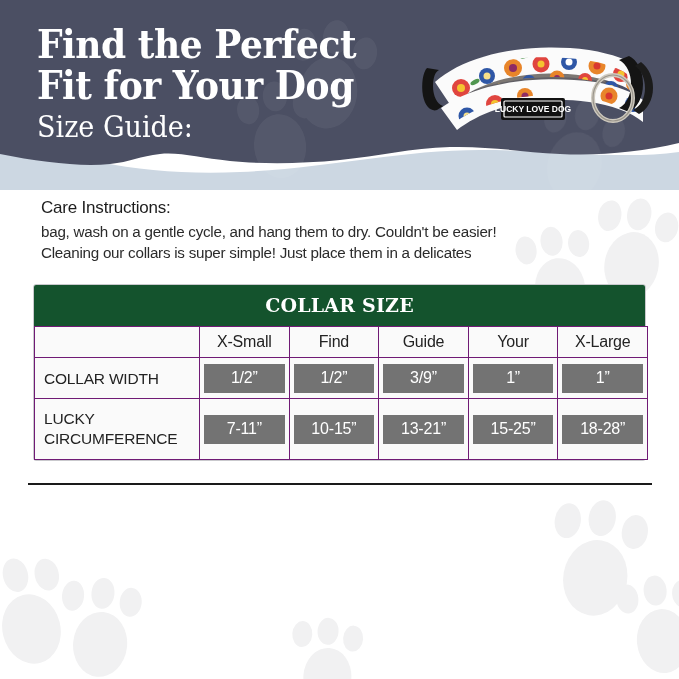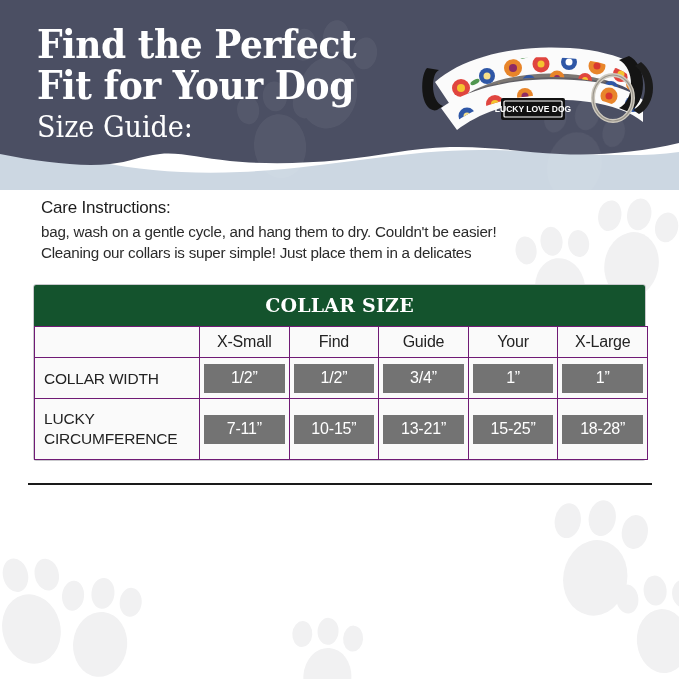--- a/index.html
+++ b/index.html
@@ -440,21 +440,21 @@
         </tr>
         <tr class="cell-row-width">
           <td class="row-label">COLLAR WIDTH</td>
           <td class="val-cell">
               <div class="pill">1/2”</div>
             </td>
           <td class="val-cell">
               <div class="pill">1/2”</div>
             </td>
           <td class="val-cell">
-              <div class="pill">3/4”</div>
+              <div class="pill">3/9”</div>
             </td>
           <td class="val-cell">
               <div class="pill">1”</div>
             </td>
           <td class="val-cell">
               <div class="pill">1”</div>
             </td>
         </tr>
         <tr class="cell-row-neck">
           <td class="row-label two-line">

